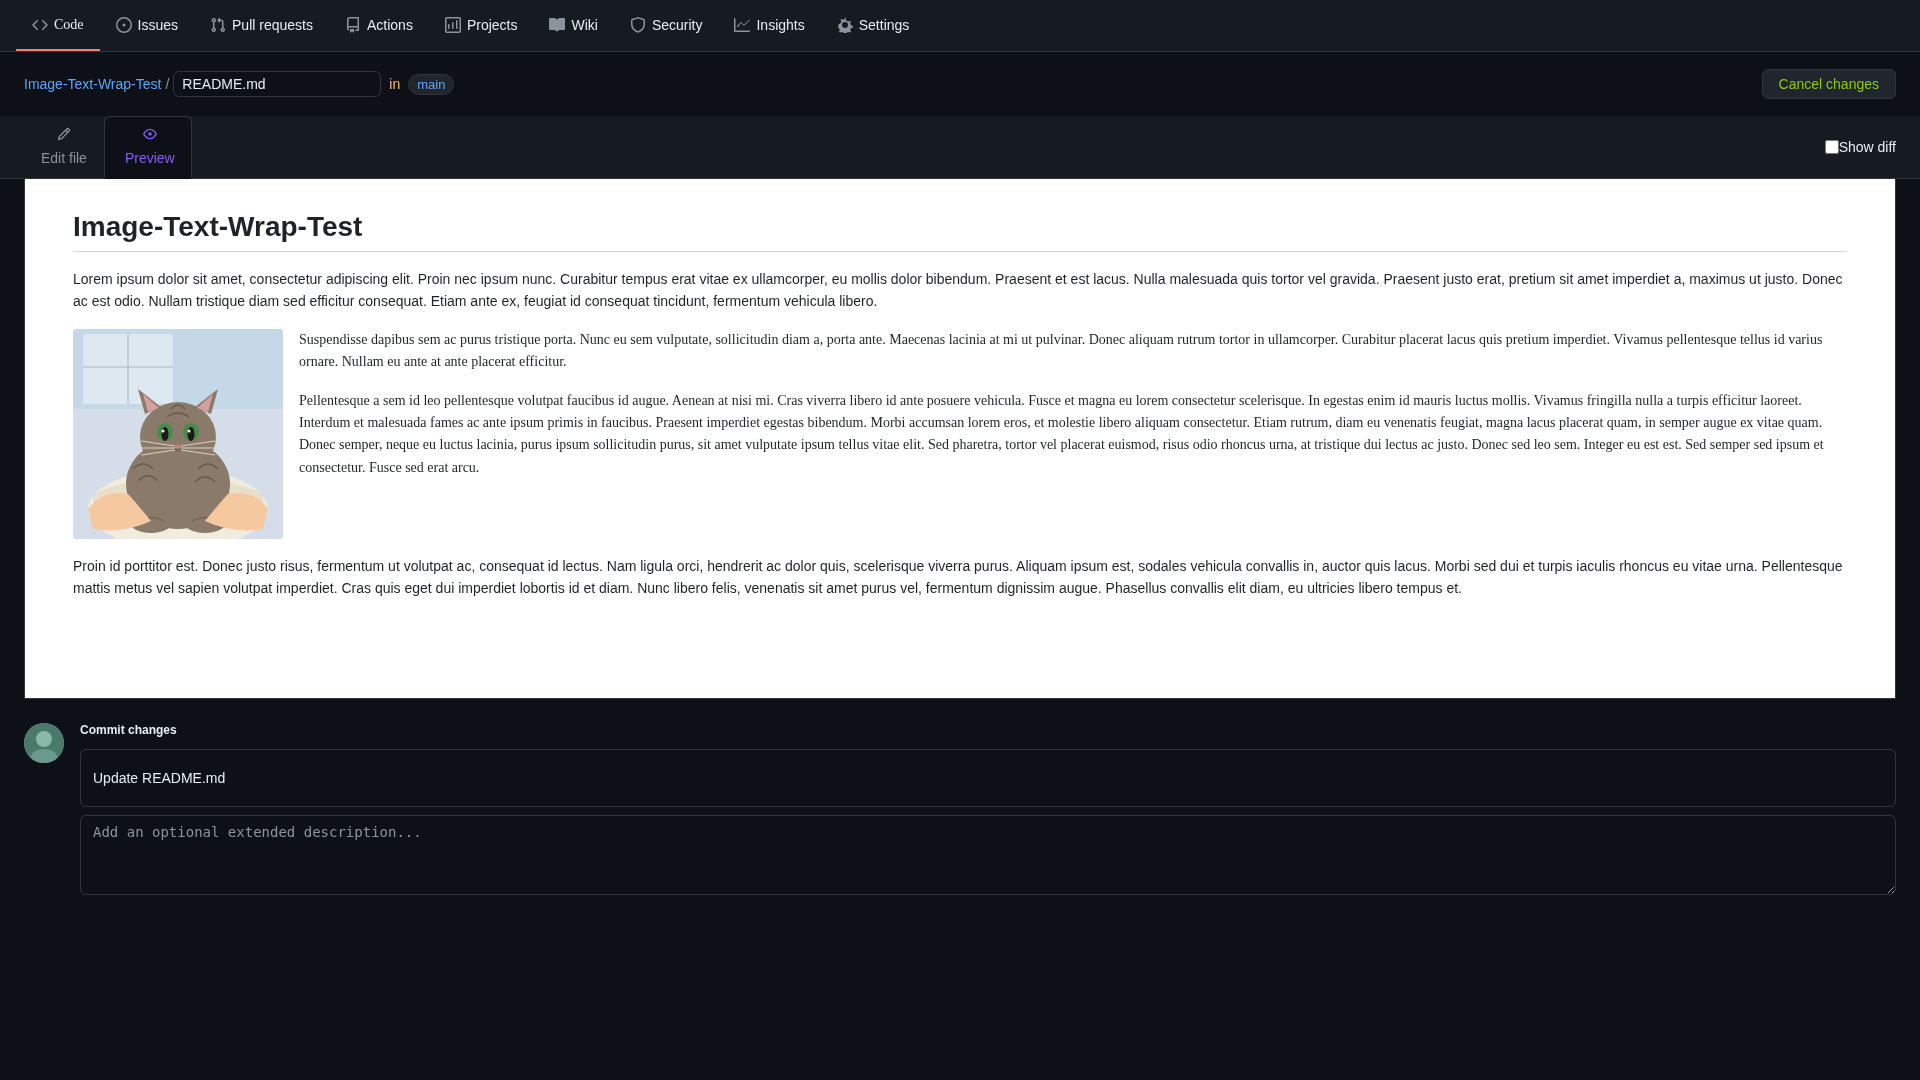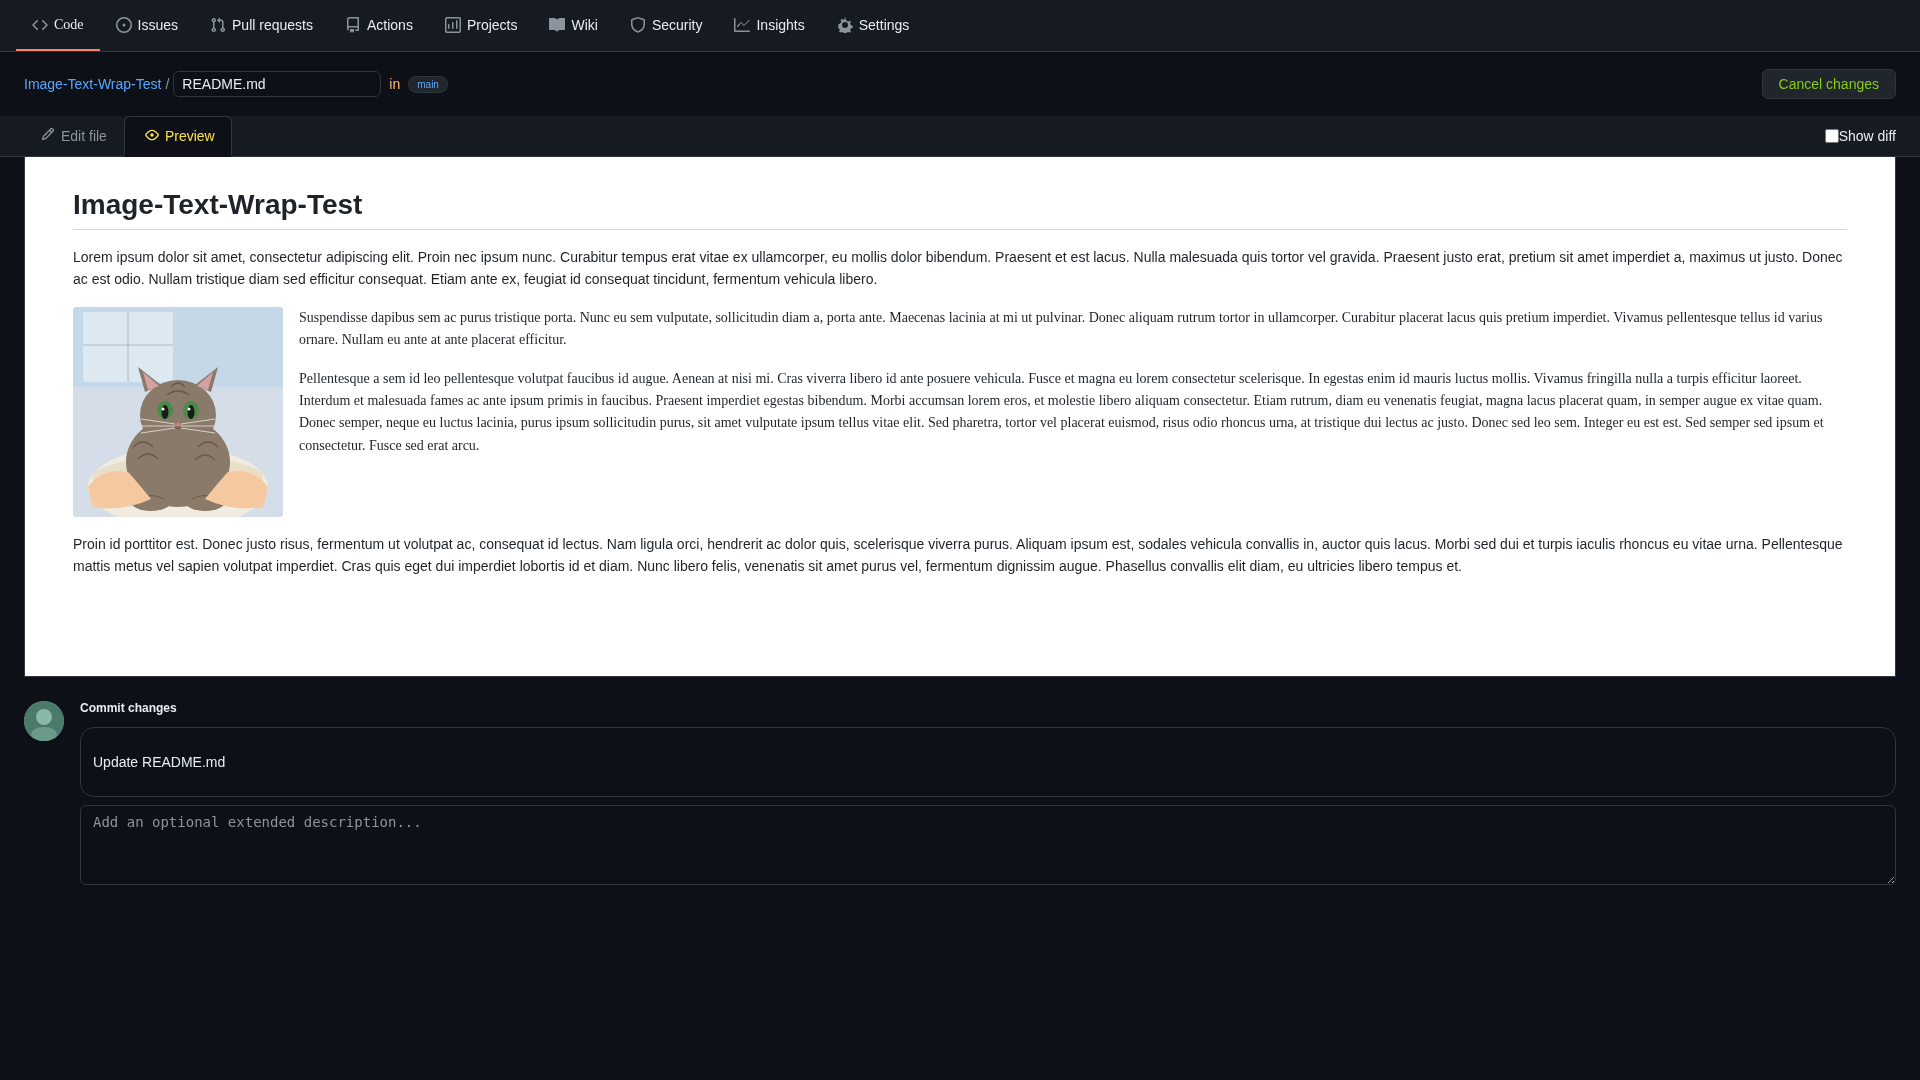--- a/index.html
+++ b/index.html
@@ -86,21 +86,21 @@
     }
     .breadcrumb-in {
       color: #fdba74;
       margin: 8px 4px;
     }
     .branch-badge {
       background: #21262d;
       border: 1px solid #30363d;
       border-radius: 12px;
       color: #58a6ff;
-      font-size: 10px;
+      font-size: 13px;
       padding: 2px 8px;
     }
     .cancel-btn {
       background: #21262d;
       border: 1px solid #30363d;
       border-radius: 6px;
       color: #84cc16;
       cursor: pointer;
       font-size: 14px;
       padding: 6px 16px;
@@ -124,24 +124,25 @@
       align-items: center;
       gap: 6px;
       padding: 10px 16px;
       cursor: pointer;
       color: #8b949e;
       font-size: 14px;
       border-bottom: 2px solid transparent;
       border-top: 1px solid transparent;
       border-left: 1px solid transparent;
       border-right: 1px solid transparent;
+      flex-direction: column;
     }
     .editor-tab.active {
       background: #0d1117;
-      color: #fde047;
+      color: #8b5cf6;
       border-bottom: 2px solid #0d1117;
       border-top: 1px solid #30363d;
       border-left: 1px solid #30363d;
       border-right: 1px solid #30363d;
       border-radius: 6px 6px 0 0;
       margin-bottom: -1px;
       padding-left: 20px;
     }
     .show-diff-area {
       display: flex;
@@ -223,23 +224,23 @@
     .commit-title {
       font-size: 12px;
       font-weight: 600;
       color: #e6edf3;
       margin-bottom: 12px;
     }
     .commit-input {
       width: 100%;
       background: #0d1117;
       border: 1px solid #30363d;
-      border-radius: 14px;
-      color: #e6edf3;
-      padding: 26px 12px;
+      border-radius: 6px;
+      color: #e6edf3;
+      padding: 20px 12px;
       font-size: 14px;
       margin-bottom: 8px;
     }
     .commit-textarea {
       width: 100%;
       background: #0d1117;
       border: 1px solid #30363d;
       border-radius: 6px;
       color: #8b949e;
       padding: 8px 12px;

